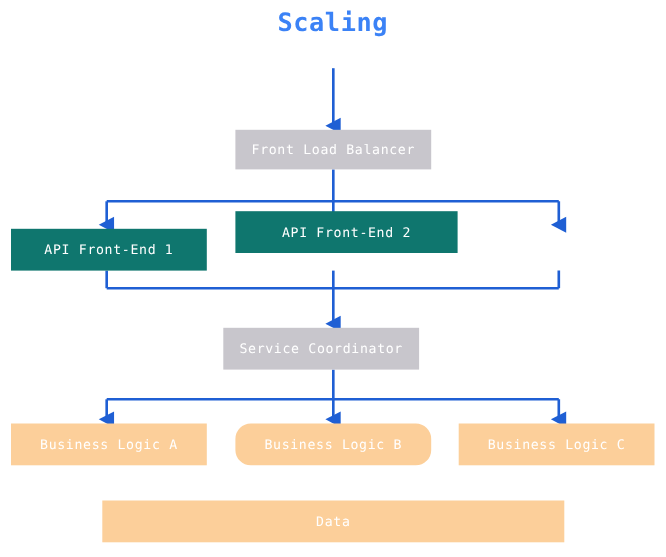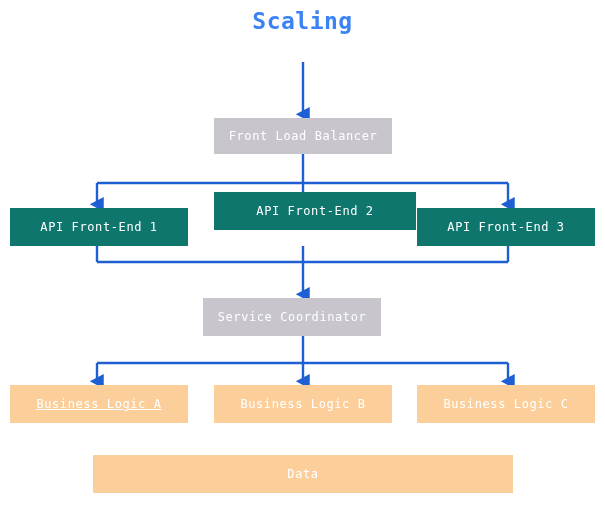--- a/index.html
+++ b/index.html
@@ -101,33 +101,30 @@
   </div>
 
   <div class="node blue" style="left:10px; top:208px; width:178px; height:38px;">
     <span>API Front-End 1</span>
   </div>
 
   <div class="node blue" style="left:214px; top:192px; width:202px; height:38px;">
     <span>API Front-End 2</span>
   </div>
 
-  <div class="node blue" style="left:417px; top:208px; width:178px; height:38px;">
-    <span>API Front-End 3</span>
-  </div>
 
   <div class="node gray" style="left:203px; top:298px; width:178px; height:38px;">
     <span>Service Coordinator</span>
   </div>
 
-  <div class="node orange" style="left:10px; top:385px; width:178px; height:38px;text-decoration:underline;">
+  <div class="node orange" style="left:10px; top:385px; width:178px; height:38px;">
     <span>Business Logic A</span>
   </div>
 
-  <div class="node orange" style="left:214px; top:385px; width:178px; height:38px;">
+  <div class="node orange" style="left:214px; top:385px; width:178px; height:38px;border-radius:14px;">
     <span>Business Logic B</span>
   </div>
 
   <div class="node orange" style="left:93px; top:455px; width:420px; height:38px;">
     <span>Data</span>
   </div>
 
   <div class="node orange" style="left:417px; top:385px; width:178px; height:38px;">
     <span>Business Logic C</span>
   </div>

